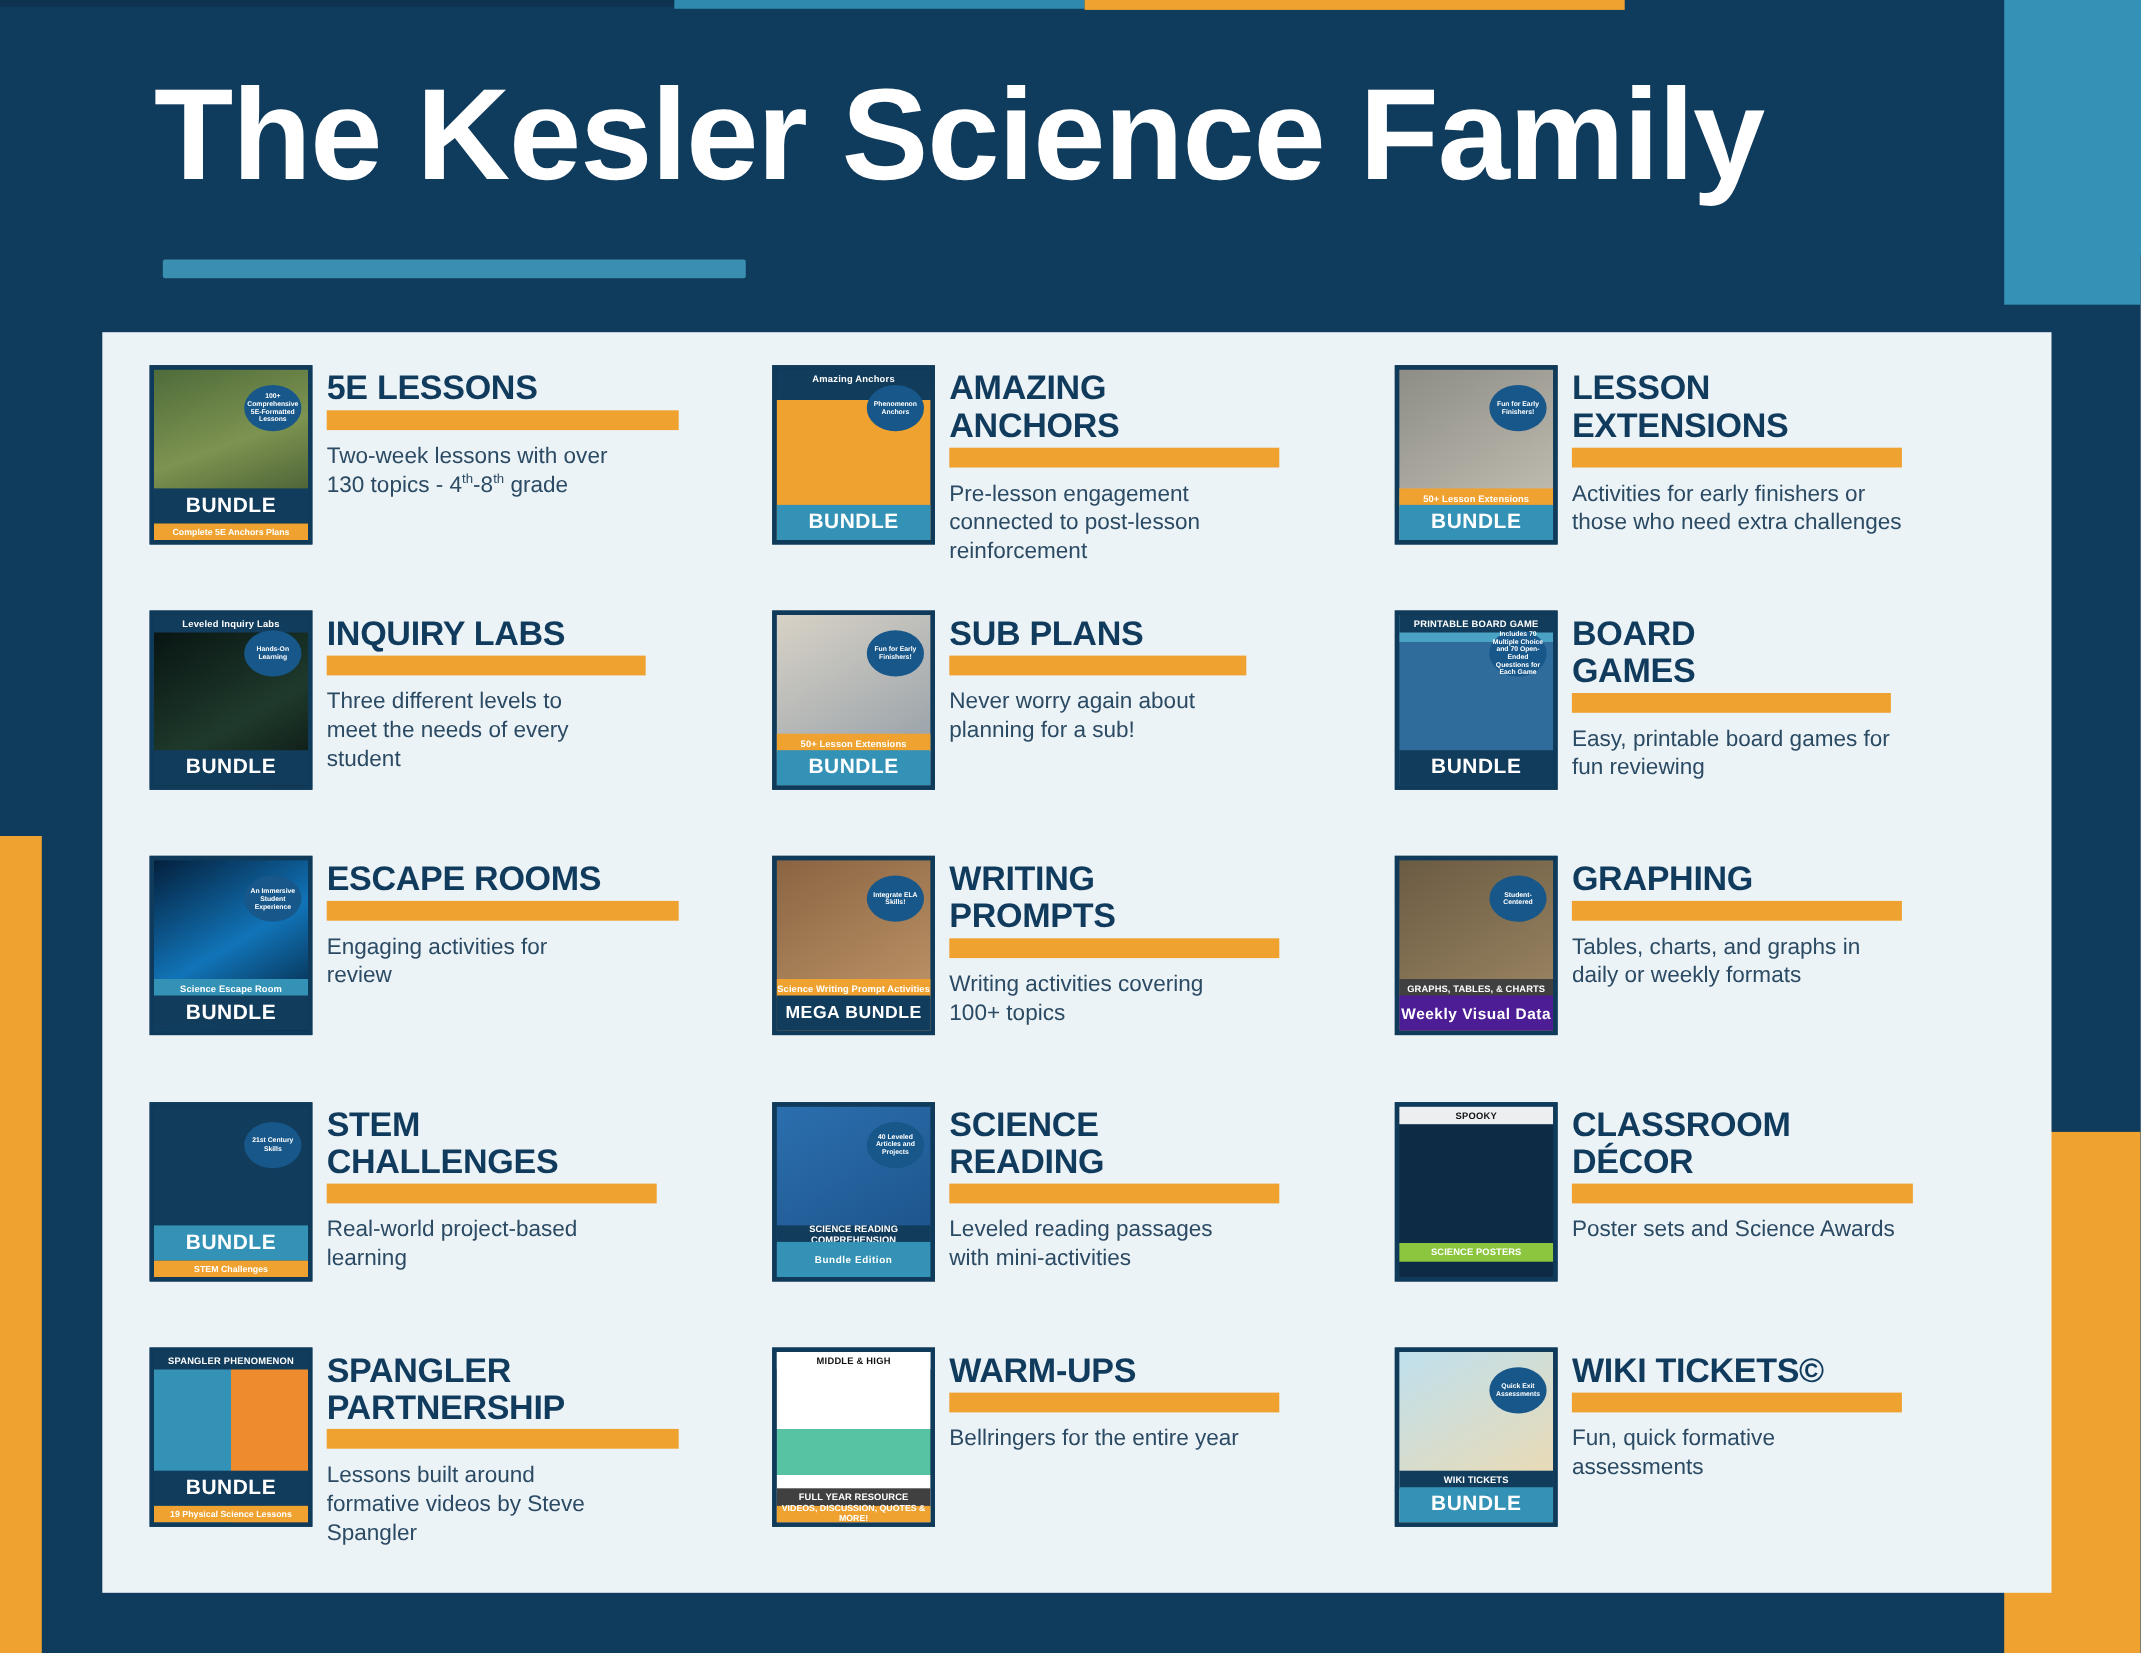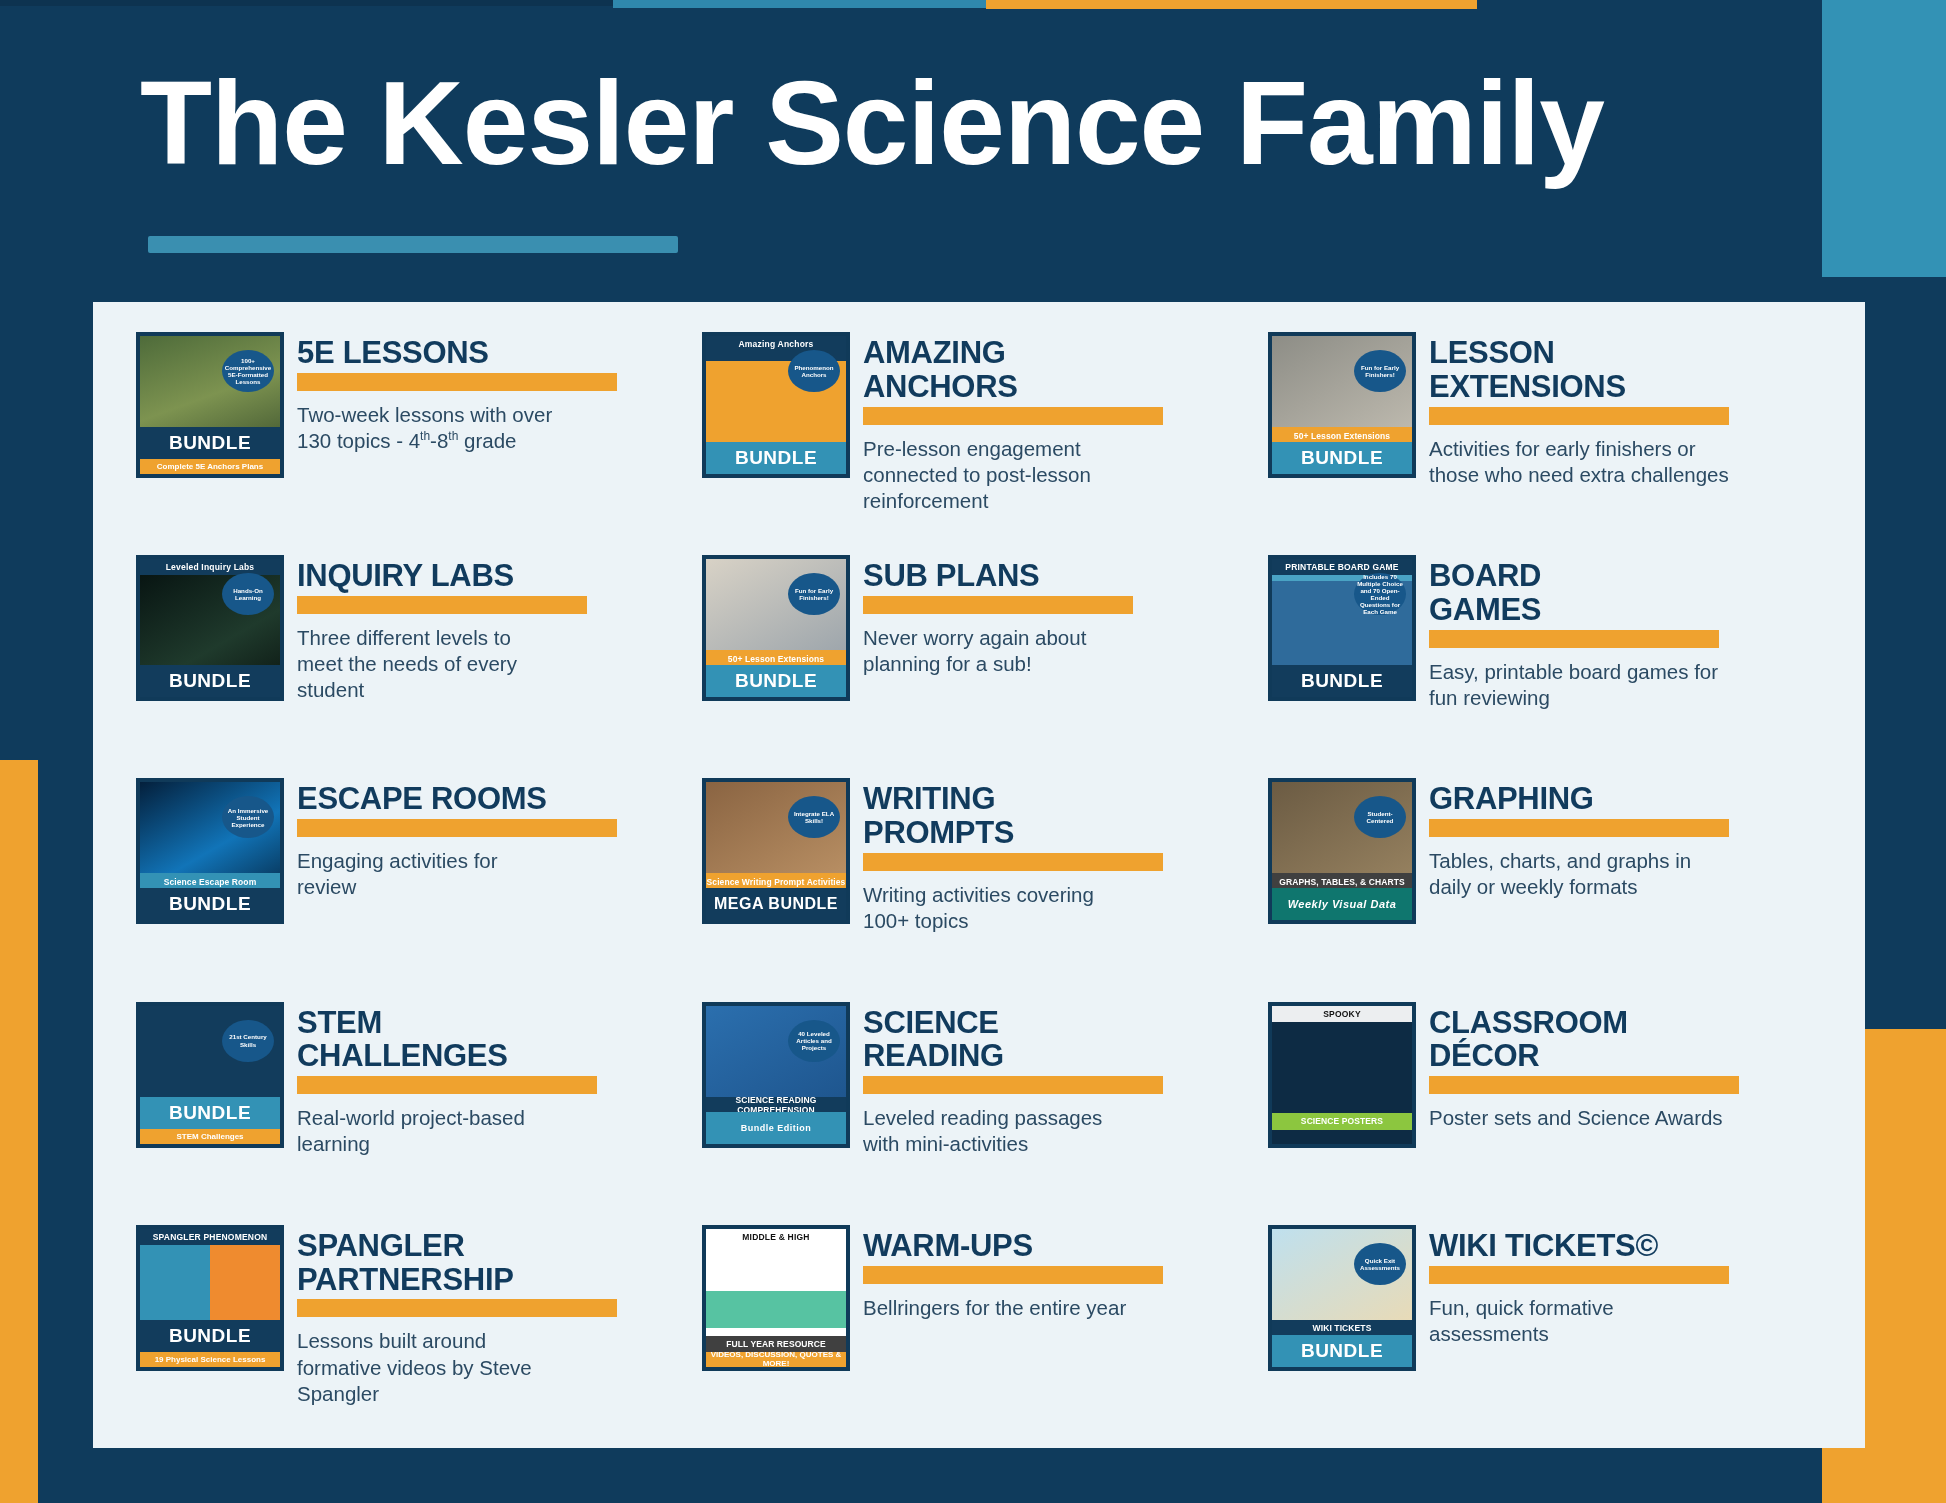--- a/index.html
+++ b/index.html
@@ -41,21 +41,21 @@
   #grid{
     position:absolute;left:0;top:0;width:100%;height:100%;
     display:grid;
     grid-template-columns:566px 566px 600px;
     grid-template-rows:repeat(5, 1fr);
     padding:30px 0 0 43px;
     box-sizing:border-box;
   }
   .card{display:flex;align-items:flex-start;gap:13px;}
   .thumb{
-    width:148px;height:146px;flex:0 0 148px;
+    width:148px;height:163px;flex:0 0 148px;
     border:4px solid #103a59;box-sizing:border-box;
     position:relative;overflow:hidden;
     font-size:8px;color:#fff;text-align:center;
     background:#123c5c;
   }
   .thumb .tb-top{position:absolute;left:0;right:0;top:0;padding:3px 2px;font-weight:bold;font-size:8.5px;letter-spacing:.2px;}
   .thumb .tb-art{position:absolute;left:0;right:0;top:0;bottom:0;}
   .thumb .tb-badge{
     position:absolute;right:6px;top:14px;width:52px;height:42px;border-radius:50%;
     background:#17578a;display:flex;align-items:center;justify-content:center;
@@ -238,21 +238,21 @@
           </div>
           <div class="card-rule" style="width: 300px;"></div>
           <div class="card-desc" style="max-width: 265px;">Writing activities covering 100+ topics</div>
         </div>
       </div>
       <div class="card w4">
         <div class="thumb">
           <div class="tb-art" style="background: linear-gradient(150deg, rgb(107, 91, 67), rgb(160, 138, 102));"></div>
           <div class="tb-badge">Student-Centered</div>
           <div class="tb-strip" style="background: #404040; bottom: 30px;">GRAPHS, TABLES, &amp; CHARTS</div>
-          <div class="tb-bundle" style="background: #0f766e; font-size: 11px; font-style: italic;">Weekly Visual Data</div>
+          <div class="tb-bundle" style="background: #4c1d95; font-size: 14px;">Weekly Visual Data</div>
         </div>
         <div class="card-text">
           <div class="card-title">
             <div>GRAPHING</div>
           </div>
           <div class="card-rule" style="width: 300px;"></div>
           <div class="card-desc" style="max-width: 300px;">Tables, charts, and graphs in daily or weekly formats</div>
         </div>
       </div>
       <div class="card w5">

